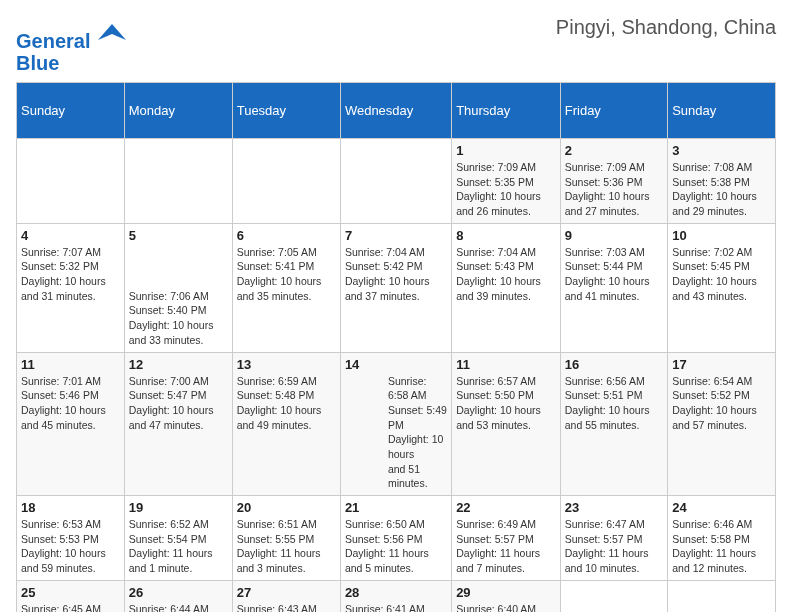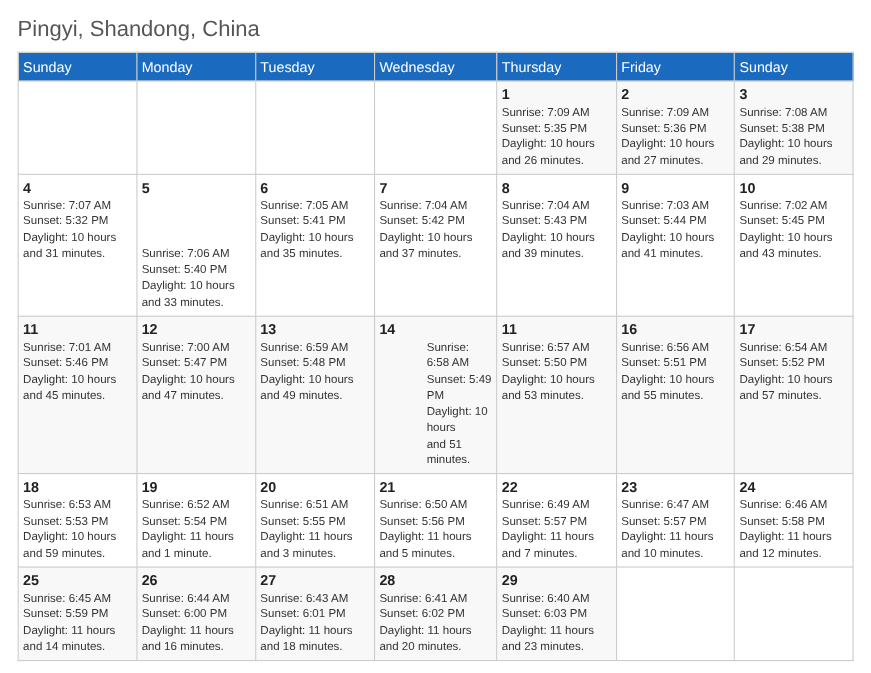--- a/index.html
+++ b/index.html
@@ -48,21 +48,21 @@
       color: #555;
     }
     table {
       width: 100%;
       border-collapse: collapse;
       font-size: 11px;
     }
     thead tr th {
       background-color: #1a6abf;
       color: #fff;
-      padding: 5px 4px;
+      padding: 20px 4px;
       text-align: left;
       font-size: 13px;
       font-weight: normal;
       border: 1px solid #ccc;
     }
     tbody tr td {
       vertical-align: top;
       border: 1px solid #ccc;
       padding: 4px;
       min-height: 80px;
@@ -87,20 +87,34 @@
       line-height: 1.4;
     }
     .empty-cell {
       background: #fff;
     }
   </style>
 </head>
 <body>
 
 <div class="header-area">
+  <div class="logo">
+    <div>
+      <div style="display:flex;align-items:center;">
+        <div class="logo-text">
+          <span>General</span>
+          <svg class="logo-icon" viewBox="0 0 28 28">
+            <polygon points="14,4 28,20 14,14 0,20" fill="#1a6abf"></polygon>
+          </svg>
+        </div>
+        <div></div>
+      </div>
+      <div class="logo-text" style="color:#1a6abf;">Blue</div>
+    </div>
+  </div>
   <div class="title-area">
     <div class="subtitle">Pingyi, Shandong, China</div>
   </div>
 </div>
 
 <table>
   <thead>
     <tr>
     <th>Sunday</th>
         <th>Monday</th>

